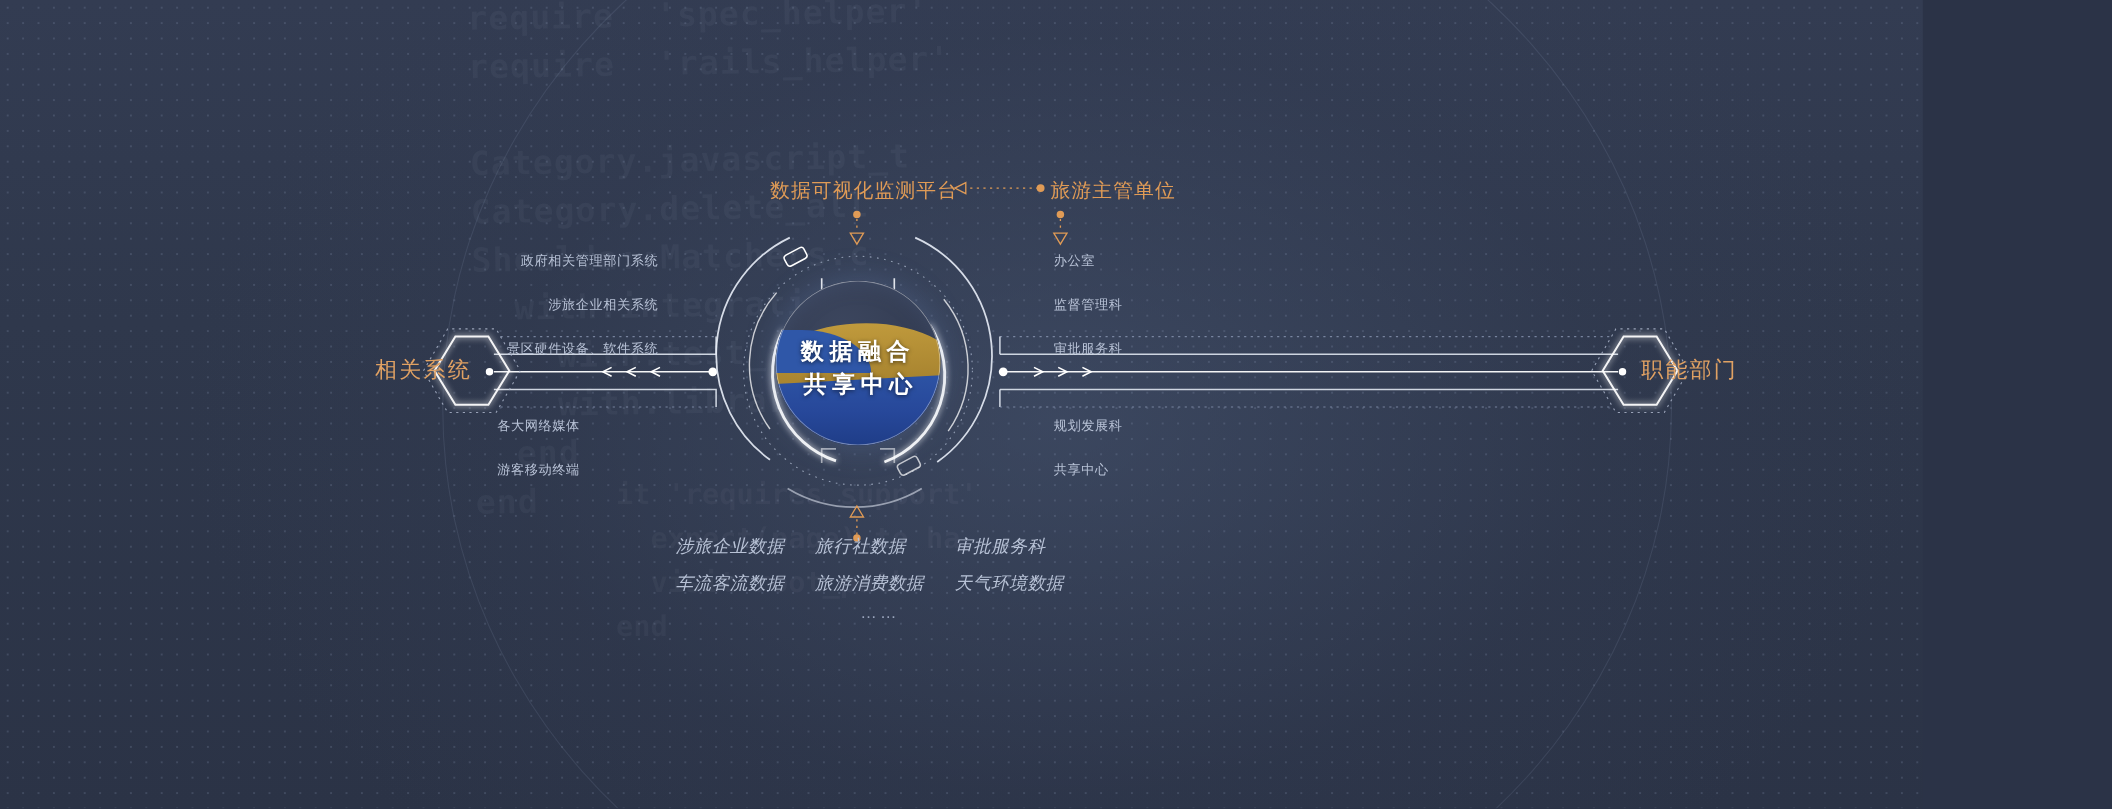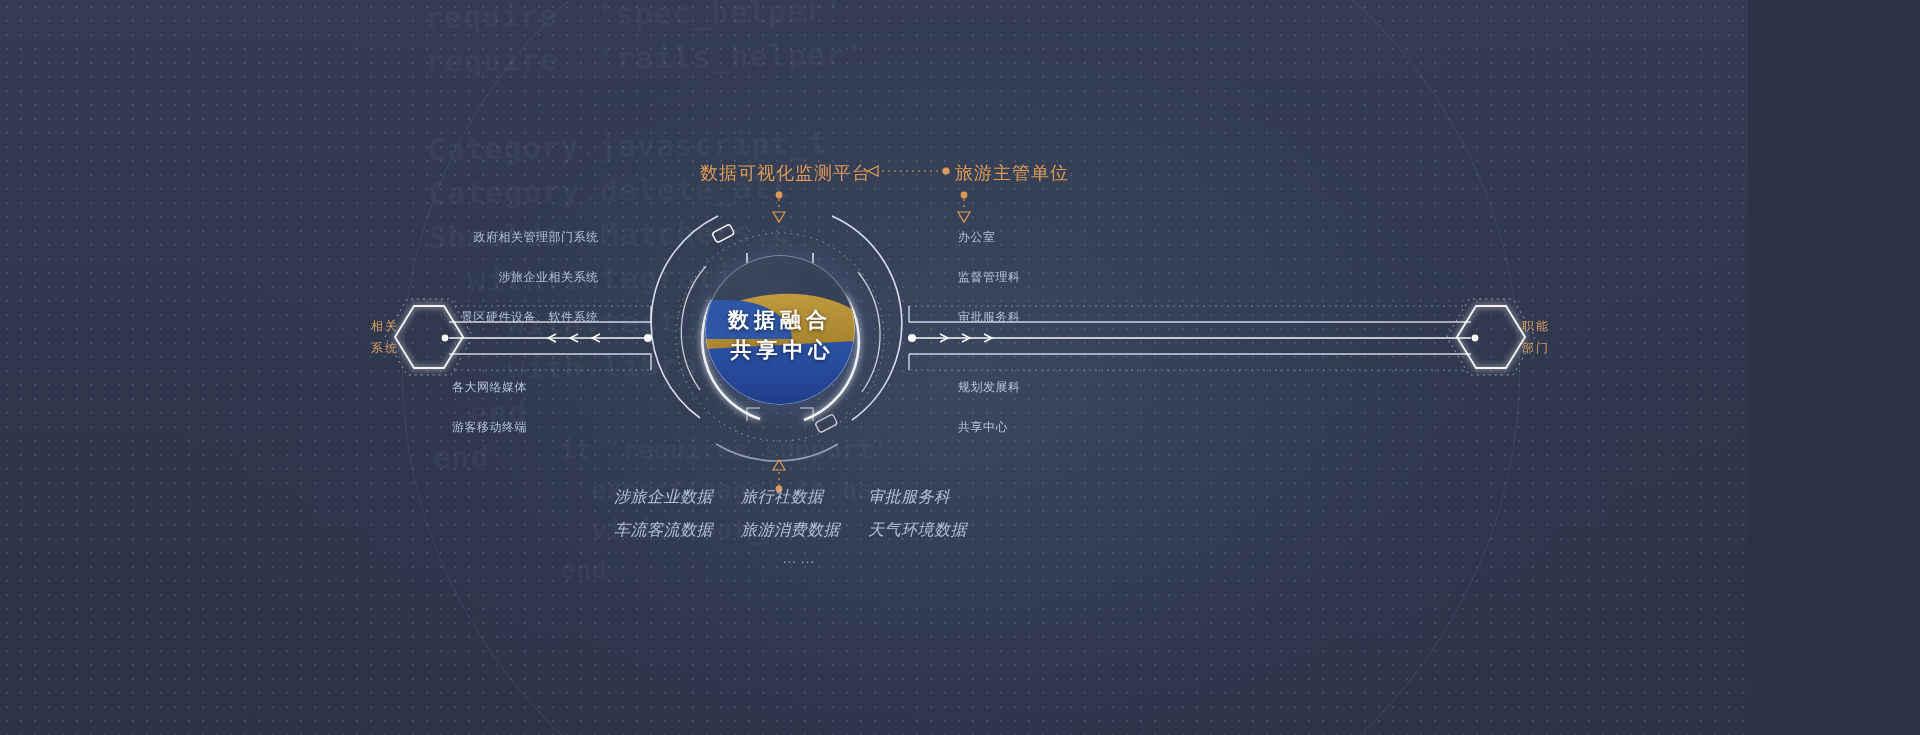--- a/index.html
+++ b/index.html
@@ -85,23 +85,23 @@
   .ellipsis{
     position:absolute;left:600px;top:549px;width:400px;text-align:center;
     font-size:15px;color:#9aa5bd;letter-spacing:3px;z-index:30;
   }
 
   
   .hexwrap{position:absolute;width:104px;height:112px;z-index:30;}
   #hex-left{left:333px;top:281px;}
   #hex-right{left:1484px;top:281px;text-decoration:underline;}
   .hextext{
-    position:absolute;inset:0;display:flex;flex-direction:column;
+    position:absolute;inset:0;display:flex;flex-direction:row;
     align-items:center;justify-content:center;
-    font-size:12px;color:#e0a163;line-height:22px;letter-spacing:2px;font-weight:400;
+    font-size:20px;color:#e0a163;line-height:22px;letter-spacing:2px;font-weight:400;
   }
 
   
   #center{position:absolute;left:660px;top:185px;width:240px;height:300px;z-index:25;}
   .sphere{
     position:absolute;left:45px;top:70px;width:150px;height:150px;border-radius:50%;
     overflow:hidden;
     background:radial-gradient(circle at 40% 30%, #3c465e 0%, #333c52 60%, #2e3648 100%);
     box-shadow:0 0 30px rgba(120,150,210,0.25), inset 0 0 20px rgba(90,110,150,0.3);
   }

